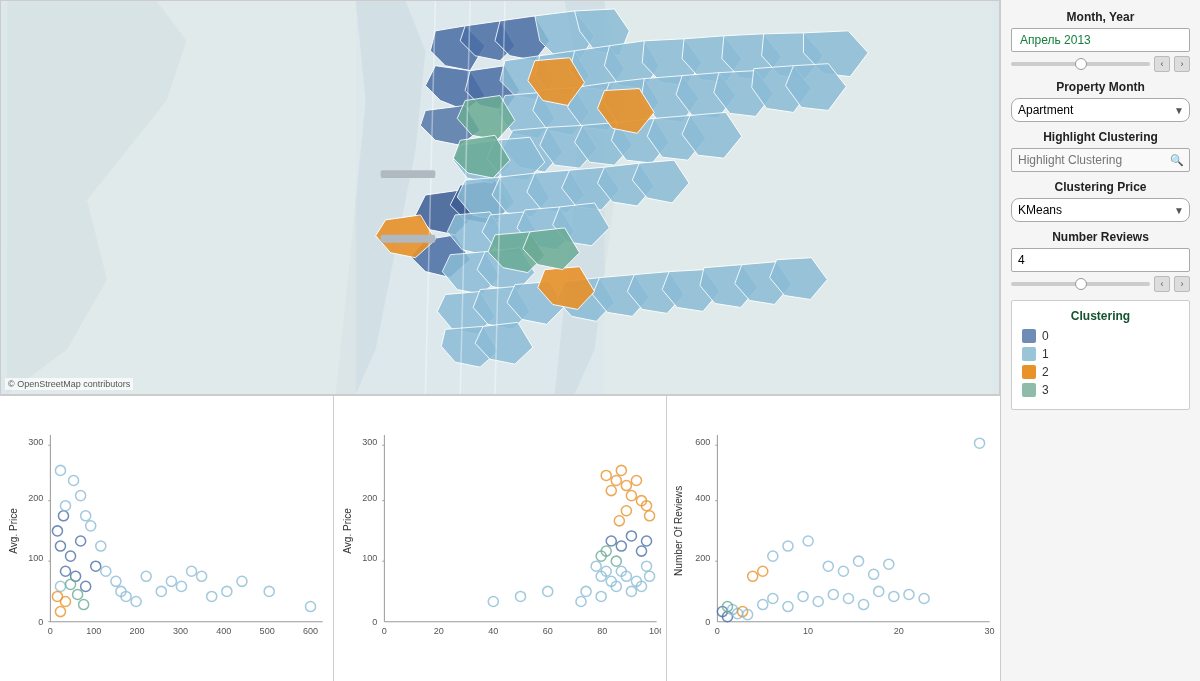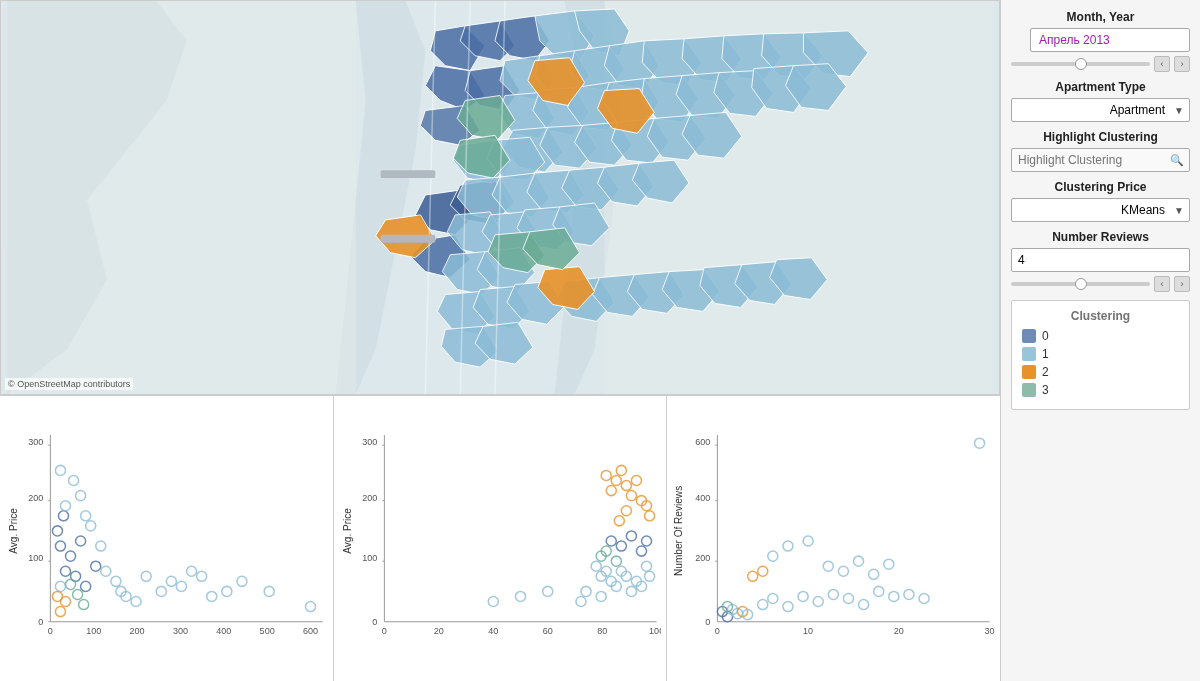--- a/index.html
+++ b/index.html
@@ -13,39 +13,39 @@
 
     .chart-panel { flex: 1; border-right: 1px solid #ccc; background: #fff; padding: 10px 5px 5px 5px; position: relative; }
     .chart-panel:last-child { border-right: none; }
 
     #sidebar { width: 200px; background: #f5f5f5; border-left: 1px solid #ccc; padding: 10px; display: flex; flex-direction: column; gap: 8px; }
 
     .control-group { display: flex; flex-direction: column; gap: 4px; }
 
     .control-label { font-weight: bold; font-size: 12px; text-align: center; color: #222; }
 
-    .text-display { background: #fff; border: 1px solid #aaa; padding: 4px 8px; font-size: 12px; color: #a21caf; border-radius: 2px; margin-left: 19px; }
+    .text-display { background: #fff; border: 1px solid #aaa; padding: 4px 8px; font-size: 12px; color: #15803d; border-radius: 2px; }
 
     .slider-row { display: flex; align-items: center; gap: 4px; }
     .slider-track { flex: 1; height: 4px; background: #ccc; border-radius: 2px; position: relative; }
     .slider-thumb { width: 12px; height: 12px; background: #fff; border: 1px solid #999; border-radius: 50%; position: absolute; top: -4px; left: 50%; transform: translateX(-50%); cursor: pointer; }
     .slider-arrow { width: 16px; height: 16px; background: #ddd; border: 1px solid #bbb; display: flex; align-items: center; justify-content: center; font-size: 9px; cursor: pointer; color: #555; border-radius: 2px; }
 
     .select-wrapper { position: relative; }
-    .select-wrapper select { width: 100%; padding: 4px 24px 4px 6px; font-size: 12px; border: 1px solid #aaa; border-radius: 2px; background: #fff; appearance: none; cursor: pointer; text-align: right; }
+    .select-wrapper select { width: 100%; padding: 4px 24px 4px 6px; font-size: 12px; border: 1px solid #aaa; border-radius: 8px; background: #fff; appearance: none; cursor: pointer; }
     .select-arrow { position: absolute; right: 6px; top: 50%; transform: translateY(-50%); font-size: 10px; color: #555; pointer-events: none; }
 
     .search-wrapper { position: relative; }
     .search-wrapper input { width: 100%; padding: 4px 24px 4px 6px; font-size: 12px; border: 1px solid #aaa; border-radius: 2px; background: #f9f9f9; color: #999; }
     .search-icon { position: absolute; right: 6px; top: 50%; transform: translateY(-50%); font-size: 11px; color: #777; pointer-events: none; }
 
     .number-input { width: 100%; padding: 4px 6px; font-size: 12px; border: 1px solid #aaa; border-radius: 2px; background: #fff; }
 
     .legend-container { background: #fff; border: 1px solid #ccc; border-radius: 2px; padding: 8px 10px; }
-    .legend-title { font-weight: bold; font-size: 12px; text-align: center; margin-bottom: 6px; color: #737373; }
+    .legend-title { font-weight: bold; font-size: 12px; text-align: center; margin-bottom: 6px; color: #14532d; }
     .legend-item { display: flex; align-items: center; gap: 6px; margin-bottom: 4px; font-size: 12px; color: #333; }
     .legend-dot { width: 14px; height: 14px; border-radius: 2px; flex-shrink: 0; }
 
     .map-attribution { position: absolute; bottom: 4px; left: 4px; font-size: 9px; color: #555; background: rgba(255,255,255,0.7); padding: 1px 3px; }
 
     
     #map-svg { width: 100%; height: 100%; }
 
     
     .chart-svg { width: 100%; height: 100%; }
@@ -361,21 +361,21 @@
     <div class="slider-row">
       <div class="slider-track">
         <div class="slider-thumb"></div>
       </div>
       <div class="slider-arrow">‹</div>
       <div class="slider-arrow">›</div>
     </div>
   </div>
 
   <div class="control-group">
-    <div class="control-label">Apartment Type</div>
+    <div class="control-label">Property Month</div>
     <div class="select-wrapper">
       <select>
         <option>Apartment</option>
         <option>House</option>
         <option>Private room</option>
         <option>Shared room</option>
       </select>
       <span class="select-arrow">▼</span>
     </div>
   </div>

